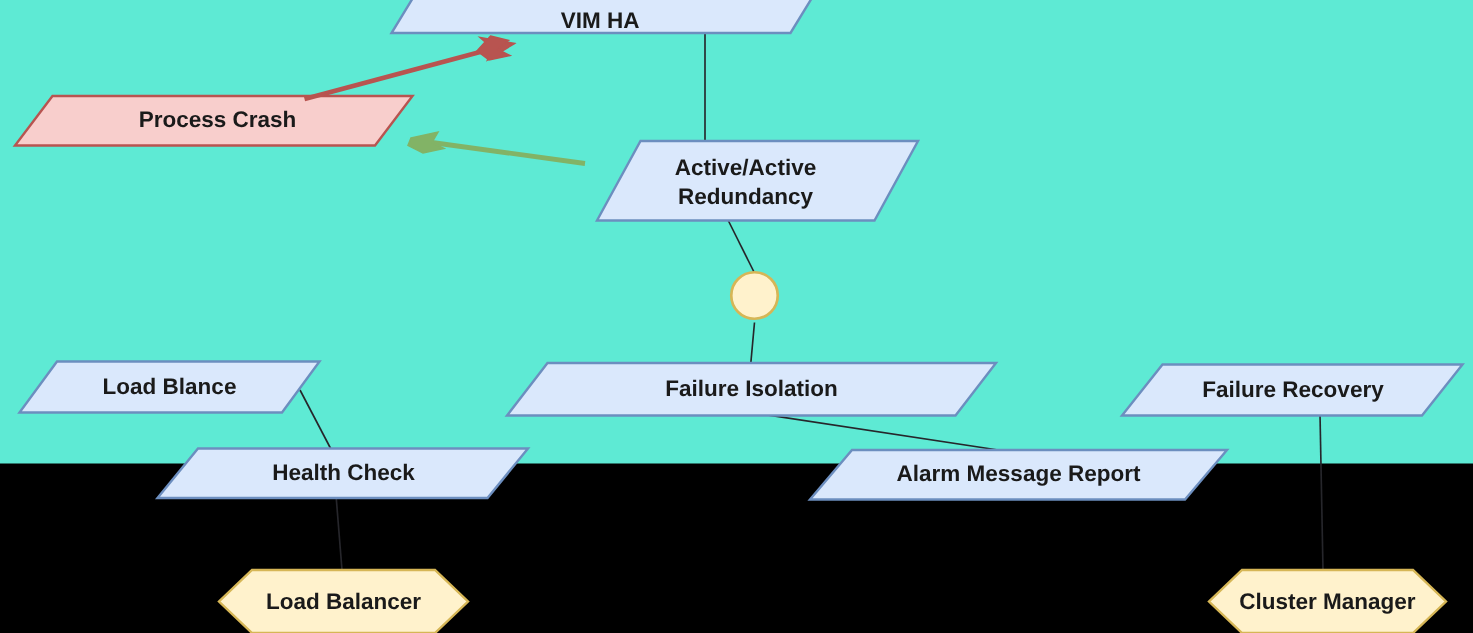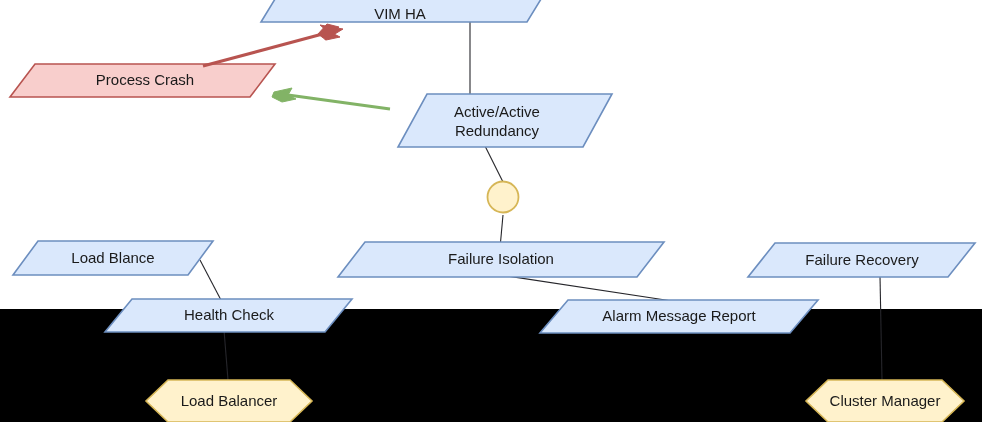--- a/index.html
+++ b/index.html
@@ -11,21 +11,22 @@
   body {
     width: 982px;
     height: 422px;
     overflow: hidden;
     font-family: "Liberation Sans", sans-serif;
   }
   #canvas {
     position: relative;
     width: 982px;
     height: 309px;
-    background: #ffffff;
+    background: #5eead4;
+    font-weight: bold;
   }
   #diagram-svg {
     position: absolute;
     left: 0;
     top: 0;
     width: 982px;
     height: 422px;
     display: block;
   }
   .node-label {

